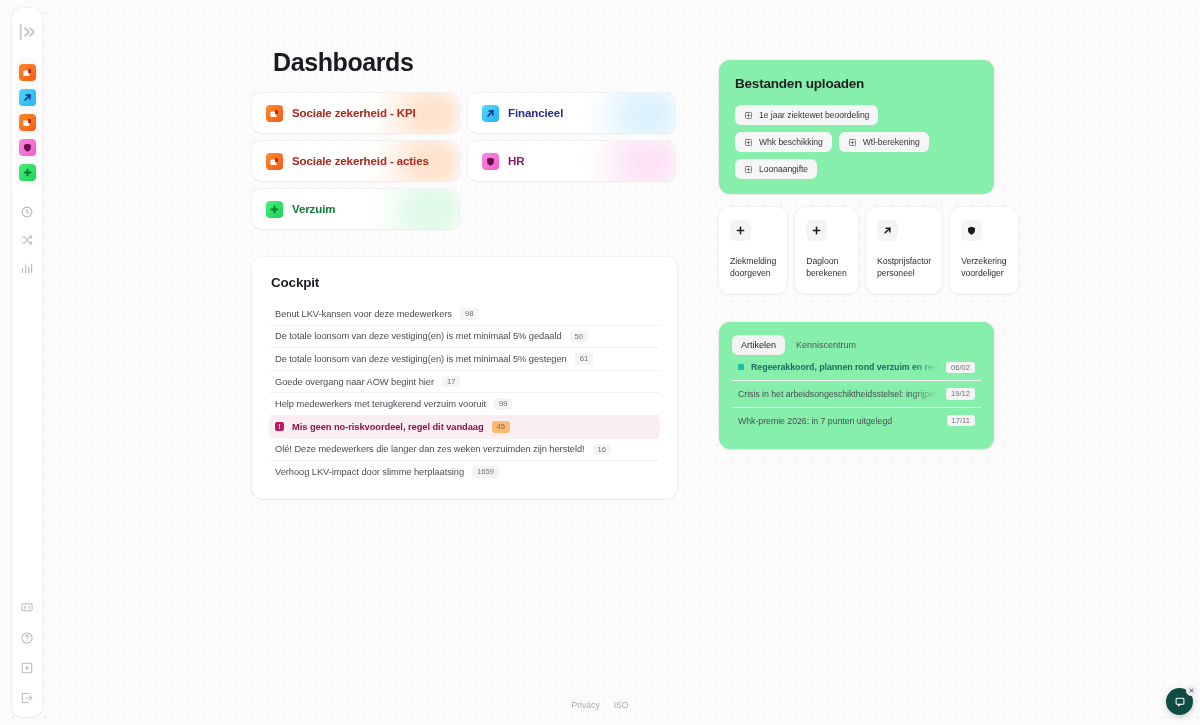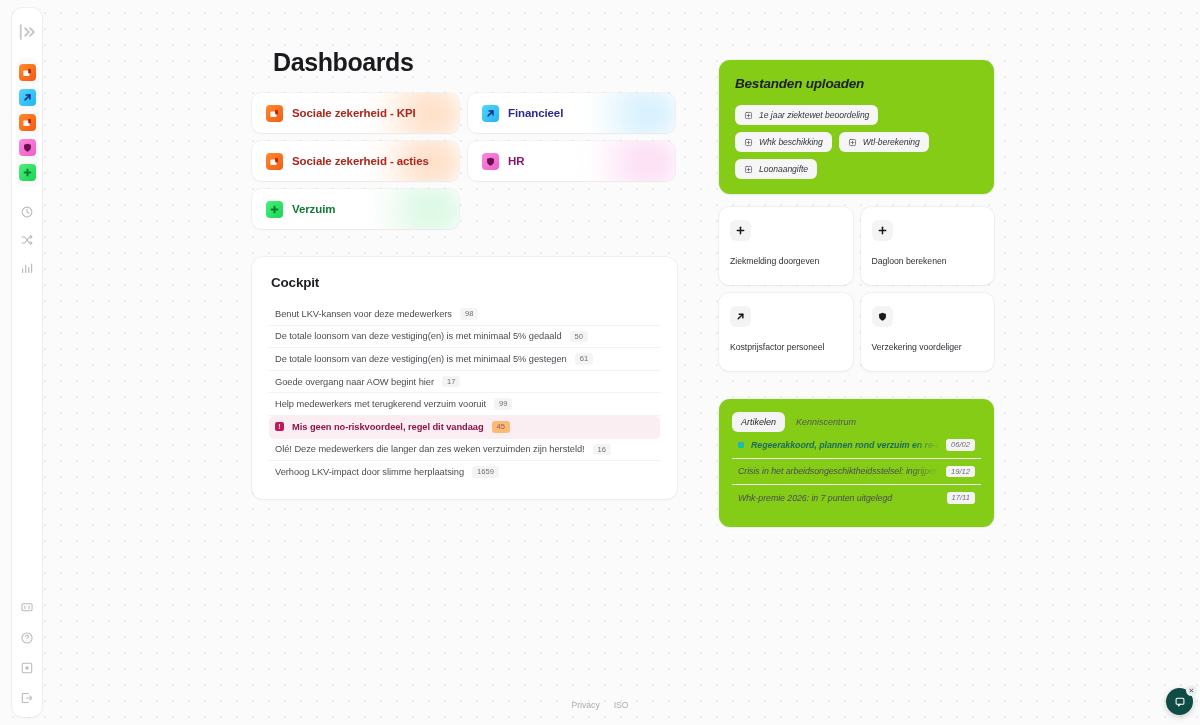--- a/index.html
+++ b/index.html
@@ -111,36 +111,35 @@
   .ck-row.alert .ck-badge { background: #fdba74; color: #8c5a70; }
   .alert-ic {
     width: 9px; height: 9px; border-radius: 2px; background: #c2185b;
     display: flex; align-items: center; justify-content: center; flex: 0 0 auto;
   }
   .alert-ic span { color: #fff; font-size: 7px; font-weight: 700; line-height: 1; }
 
   
   .rail { position: absolute; left: 719px; top: 60px; width: 275px; }
   .panel {
-    background: #84cc16; border-radius: 11px;
+    background: #86efac; border-radius: 11px;
     box-shadow: 0 0 0 1px rgba(0,0,0,.035), 0 1px 3px rgba(0,0,0,.04);
-    font-style: italic;
   }
   .upload { padding: 16px 16px 15px 16px; }
   .upload h2 { font-size: 13.5px; font-weight: 700; color: #1d1f23; letter-spacing: -.2px; margin-bottom: 14px; }
   .chips { display: flex; flex-wrap: wrap; gap: 7px; }
   .chip {
     display: inline-flex; align-items: center; gap: 6px;
     background: #f6f6f7; border-radius: 6px;
     padding: 5px 9px; font-size: 8.6px; color: #33363c; cursor: pointer;
     letter-spacing: -.05px;
   }
   .chip svg { width: 9px; height: 9px; flex: 0 0 auto; color: #4b4e54; }
 
-  .tiles { display: grid; grid-template-columns: repeat(2, 1fr); gap: 8px; margin-top: 13px; }
+  .tiles { display: grid; grid-template-columns: repeat(4, 1fr); gap: 8px; margin-top: 13px; }
   .tile {
     background: #ffffff; border-radius: 10px;
     box-shadow: 0 0 0 1px rgba(0,0,0,.035), 0 1px 3px rgba(0,0,0,.04);
     padding: 13px 11px 14px 11px; min-height: 78px; cursor: pointer;
     display: flex; flex-direction: column; gap: 14px;
   }
   .tile-ic {
     width: 21px; height: 21px; border-radius: 6px; background: #f4f4f5;
     display: flex; align-items: center; justify-content: center; color: #17191d;
   }

